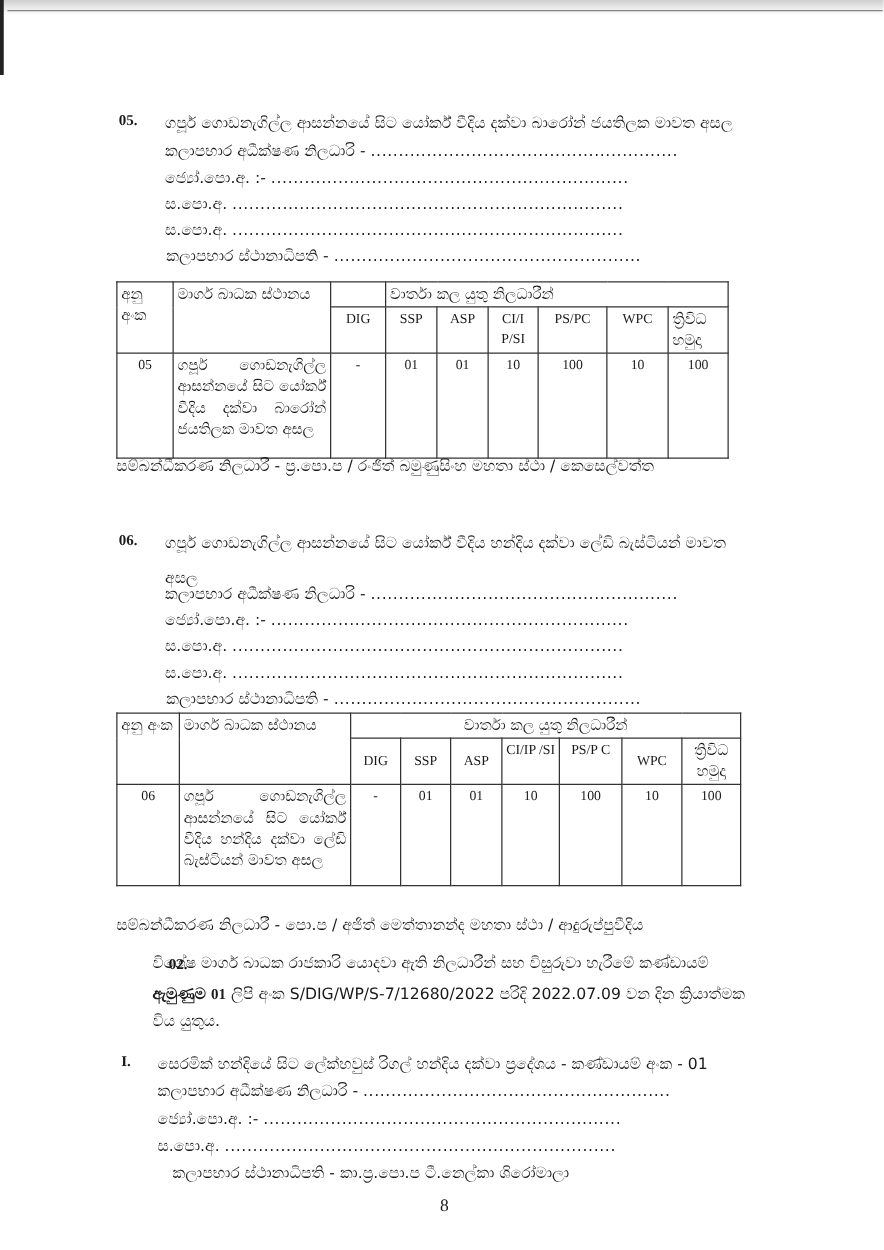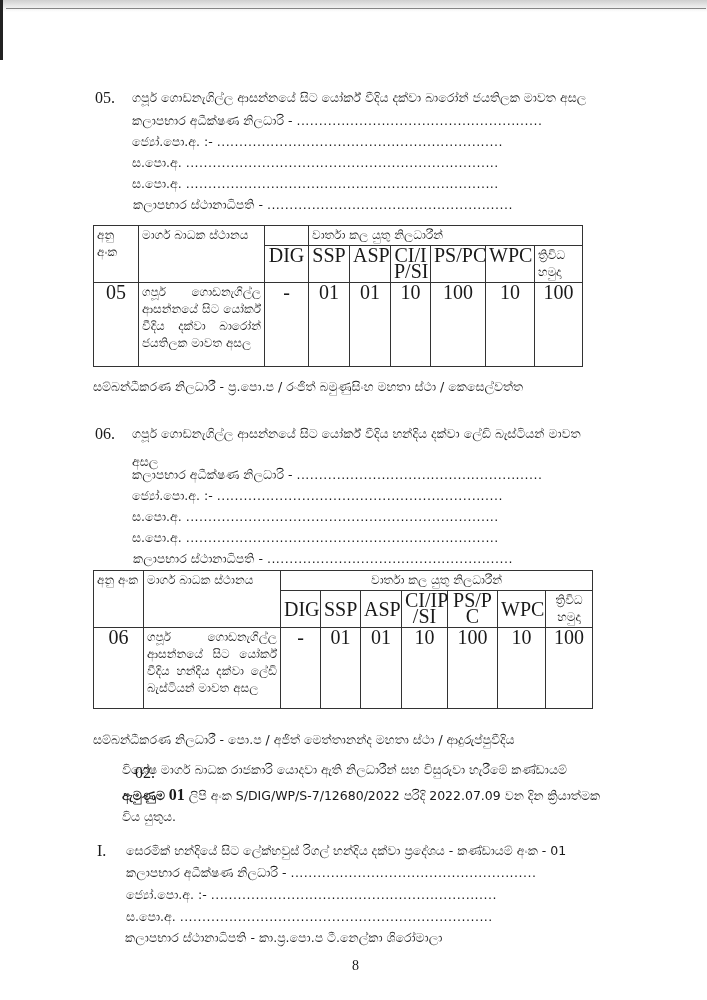--- a/index.html
+++ b/index.html
@@ -8,30 +8,30 @@
     background: #ffffff; color: #1a1a1a;
     font-family: "DejaVu Sans", sans-serif;
   }
   .scan-top {
     position: absolute; left: 0; top: 0; width: 707px; height: 12px;
     background: linear-gradient(to bottom, #cfcfcf 0%, #e9e9e9 50%, #ffffff 100%);
   }
   .scan-line { position: absolute; left: 6px; top: 8px; width: 700px; height: 1px; background: #555; opacity: .7; }
   .scan-left { position: absolute; left: 0; top: 0; width: 3px; height: 60px; background: #222; }
   .abs { position: absolute; white-space: nowrap; }
-  .num { font-family: "Liberation Serif", serif; font-size: 16px; }
+  .num { font-family: "Liberation Serif", serif; font-size: 12px; font-weight: bold; }
   .line { position: absolute; white-space: nowrap; font-size: 12.5px; line-height: 16px; }
   .dots { letter-spacing: 0.5px; }
 
   table.grid {
     position: absolute; border-collapse: collapse; table-layout: fixed;
     font-size: 12px;
   }
   table.grid td { border: 1px solid #333; vertical-align: top; padding: 1px 3px; }
-  table.grid .en { font-family: "Liberation Serif", serif; font-size: 20px; text-align: center; line-height: 16px; }
+  table.grid .en { font-family: "Liberation Serif", serif; font-size: 11px; text-align: center; line-height: 16px; }
   table.grid .si { font-size: 12px; line-height: 17px; }
   table.grid .c { text-align: center; }
   table.grid .just { text-align: justify; }
   .page-num { font-family: "Liberation Serif", serif; font-size: 14px; }
 </style>
 </head>
 <body>
 
 <div class="scan-top"></div>
 <div class="scan-line"></div>
@@ -92,21 +92,21 @@
       <td class="en">01</td>
       <td class="en">01</td>
       <td class="en">10</td>
       <td class="en">100</td>
       <td class="en">10</td>
       <td class="en">100</td>
     </tr>
   </tbody>
     </table>
 
-  <div class="line" style="left:93px; top:379px;text-align:right;">සම්බන්ධීකරණ නිලධාරී - ප්‍ර.පො.ප / රංජිත් බමුණුසිංහ මහතා ස්ථා / කෙසෙල්වත්ත</div>
+  <div class="line" style="left:93px; top:365px;text-align:right;">සම්බන්ධීකරණ නිලධාරී - ප්‍ර.පො.ප / රංජිත් බමුණුසිංහ මහතා ස්ථා / කෙසෙල්වත්ත</div>
 </div>
 
 <div>
   <div class="abs num" style="left:95px; top:425px;">06.</div>
   <div class="line" style="left:132px; top:426px;">ගපූර් ගොඩනැගිල්ල ආසන්නයේ සිට යෝර්ක් වීදිය හන්දිය දක්වා ලේඩි බැස්ටියන් මාවත</div>
   <div class="line" style="left:132px; top:454px;">අසල</div>
 
   <div class="line" style="left:132px; top:467px;">
     <span>කලාපභාර අධීක්ෂණ නිලධාරි - </span><span class="dots">.......................................................</span>
   </div>
@@ -184,18 +184,18 @@
   </div>
   <div class="line" style="left:126px; top:865px;">
     <span>කලාපභාර අධීක්ෂණ නිලධාරි - </span><span class="dots">.......................................................</span>
   </div>
   <div class="line" style="left:126px; top:887px;">
     <span>ජ්‍යෝ.පො.අ. :- </span><span class="dots">................................................................</span>
   </div>
   <div class="line" style="left:126px; top:909px;">
     <span>ස.පො.අ. </span><span class="dots">......................................................................</span>
   </div>
-  <div class="line" style="left:125px; top:930px;">
+  <div class="line" style="left:138px; top:930px;">
     <span>කලාපභාර ස්ථානාධිපති - </span><span>කා.ප්‍ර.පො.ප ටී.නෙල්කා ශිරෝමාලා</span>
   </div>
 </div>
 
 <div class="abs page-num" style="left:352px; top:958px;">8</div>
 
 </body></html>

